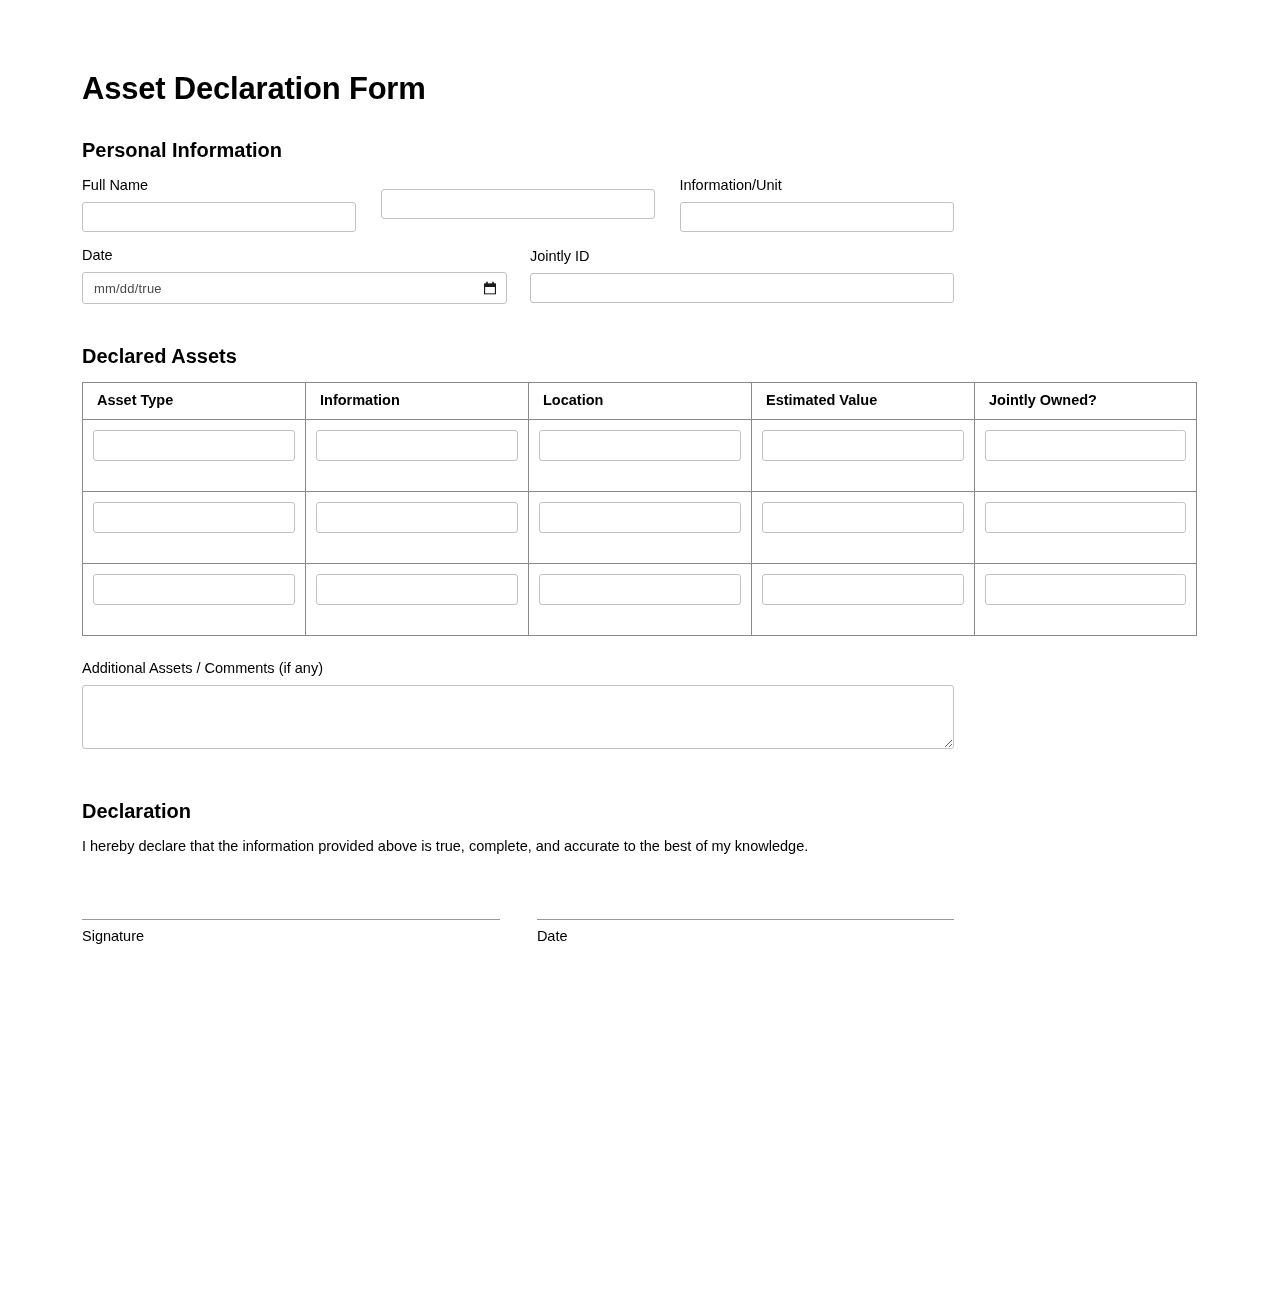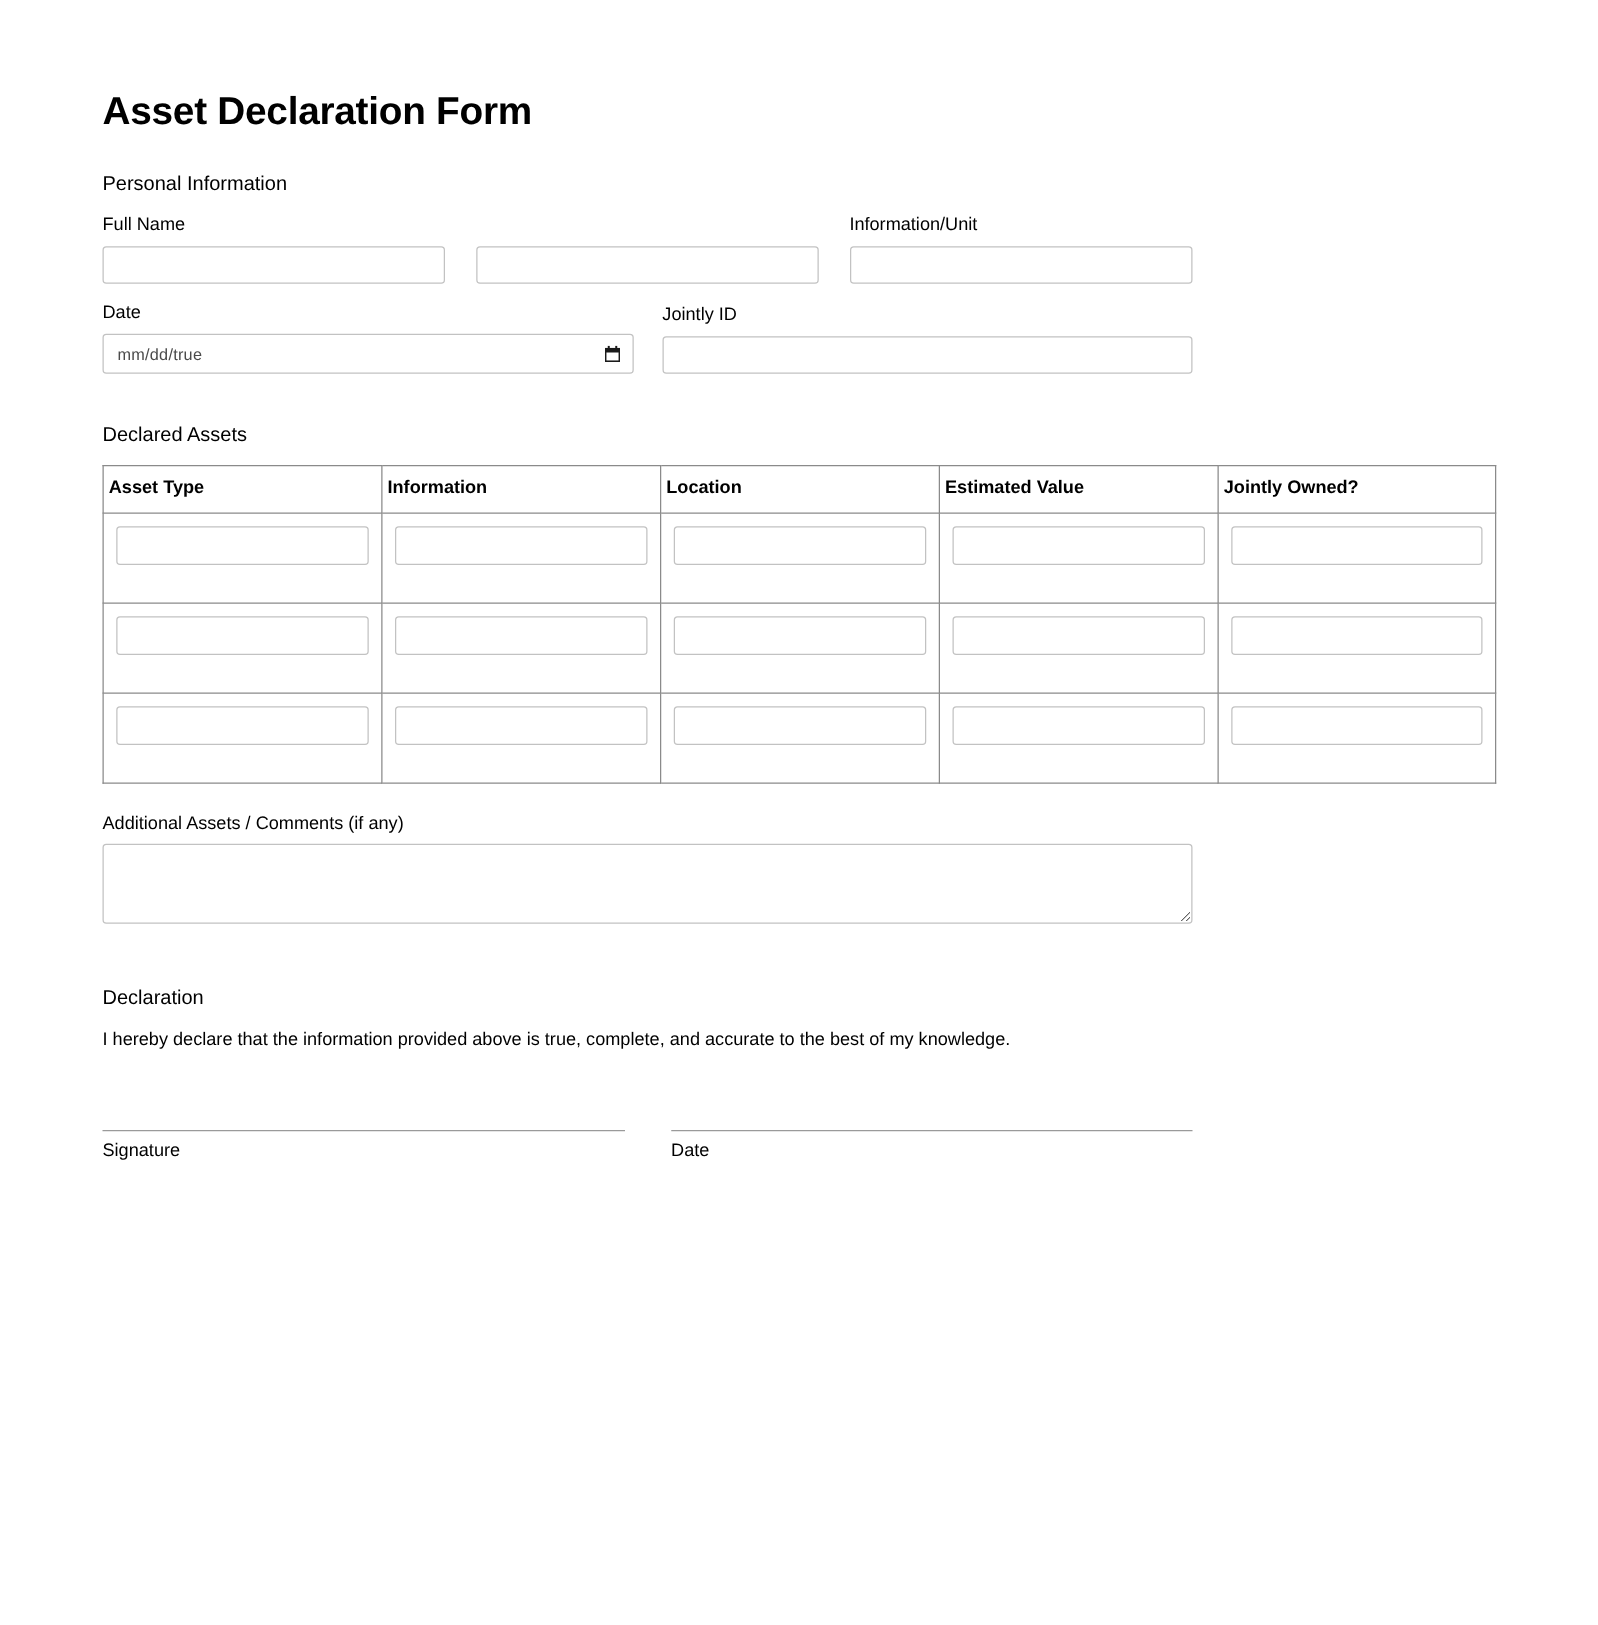--- a/index.html
+++ b/index.html
@@ -26,22 +26,22 @@
   .form-title {
     font-size: 31px;
     font-weight: bold;
     line-height: 1.1;
     margin: 0 0 32px 0;
     letter-spacing: -0.2px;
   }
 
   
   .section-heading {
-    font-size: 16px;
-    font-weight: normal;
+    font-size: 20px;
+    font-weight: bold;
     margin: 0 0 14px 0;
     line-height: 1.2;
   }
 
   
   .field-label {
     font-size: 14.5px;
     line-height: 1.3;
     margin-bottom: 7px;
     display: block;
@@ -59,21 +59,21 @@
     font-family: "Liberation Sans", sans-serif;
     font-size: 14px;
     padding: 2px 6px;
     color: #000;
     outline: none;
   }
 
   
   .pi-row {
     display: flex;
-    align-items: flex-end;
+    align-items: center;
   }
   .pi-row-1 { margin-bottom: 14px; }
 
   .pi-row-1 .col-name      { width: 355px; margin-right: 25px; }
   .pi-row-1 .col-position  { width: 355px; margin-right: 25px; }
   .pi-row-1 .col-dept      { width: 356px; }
 
   .pi-row-2 .col-date      { width: 546px; margin-right: 23px; }
   .pi-row-2 .col-empid     { width: 545px; }
 
@@ -125,21 +125,21 @@
   table.assets-table th,
   table.assets-table td {
     border: 1px solid #8a8a8a;
     padding: 0;
     vertical-align: top;
   }
   table.assets-table th {
     text-align: left;
     font-size: 14.5px;
     font-weight: bold;
-    padding: 9px 10px 10px 4px;
+    padding: 9px 10px 10px 14px;
     line-height: 1.2;
   }
   table.assets-table td {
     padding: 10px 10px 30px 10px;
   }
   table.assets-table td .text-input {
     height: 31px;
   }
 
   .col-w-1 { width: 223px; }

